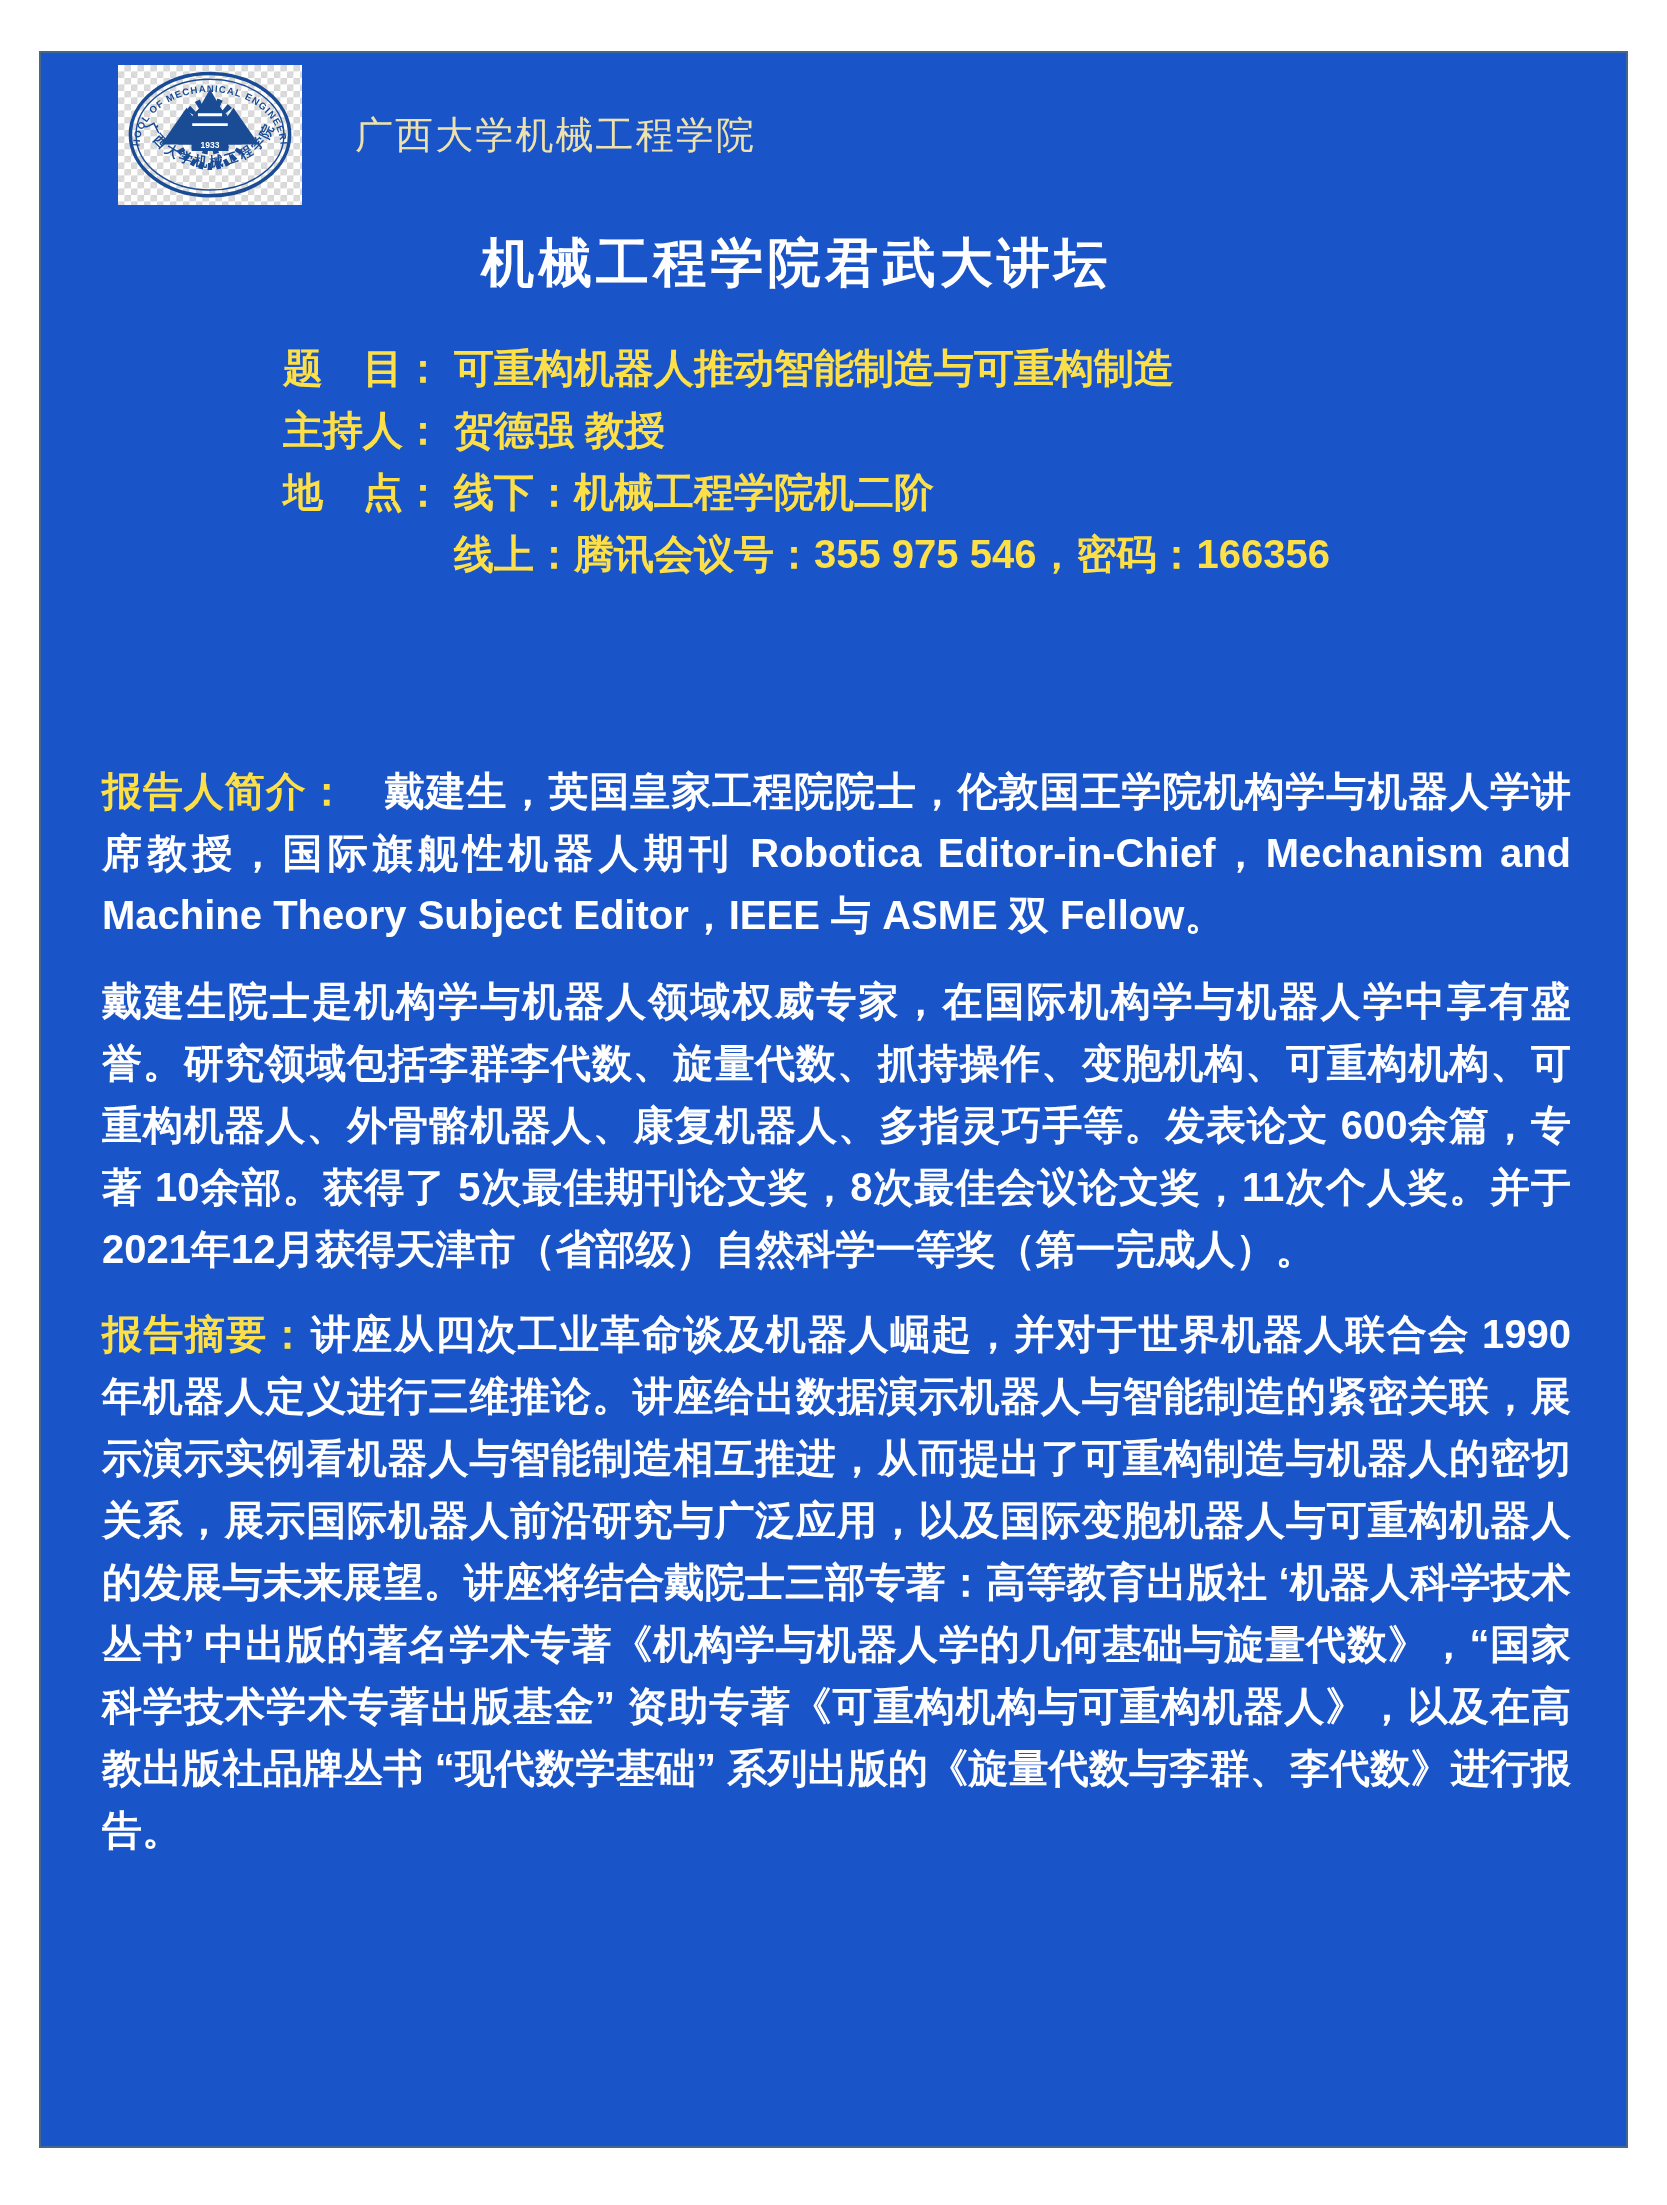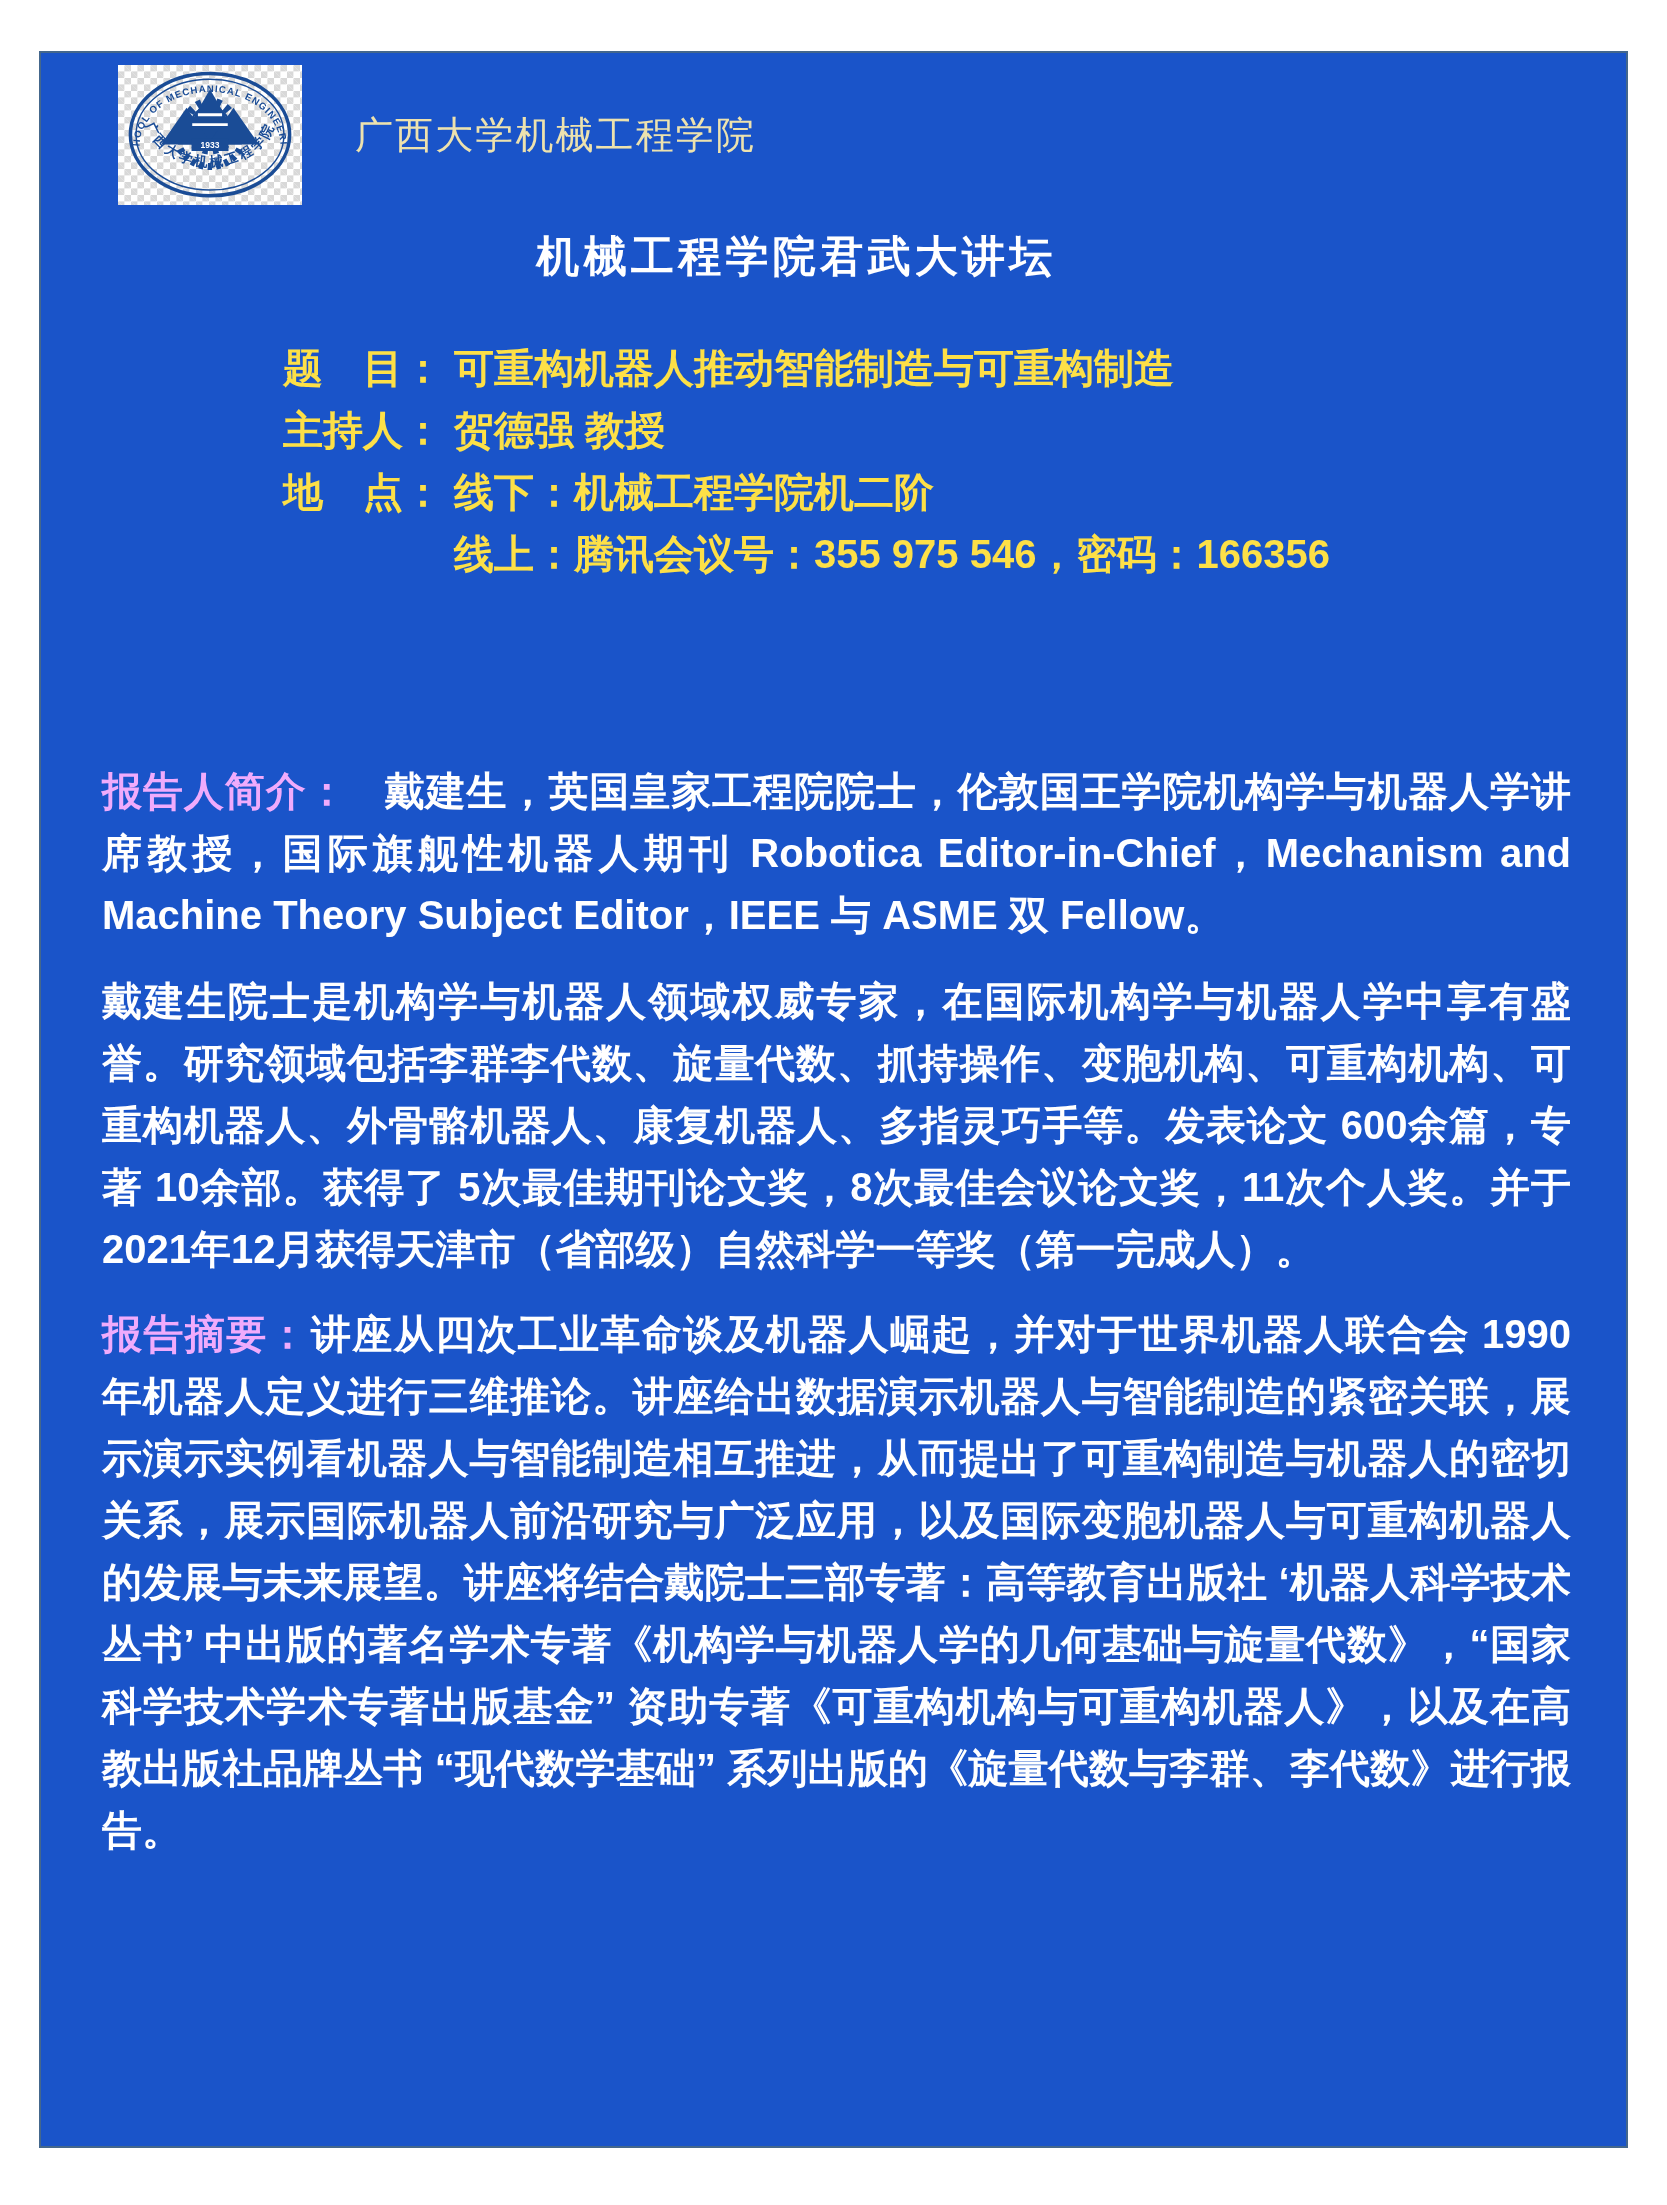--- a/index.html
+++ b/index.html
@@ -26,36 +26,36 @@
   .org-name {
     position:absolute; left:314px; top:57px;
     font-family:"Liberation Serif", serif;
     font-size:38px; color:#EDE2AE; letter-spacing:2.1px;
     white-space:pre;
   }
   .title {
     position:absolute; top:175px; left:0; width:100%;
     box-sizing:border-box; padding-right:74px;
     margin:0; text-align:center;
-    font-size:43px; font-weight:bold; color:#ffffff; letter-spacing:4.3px;
+    font-size:53px; font-weight:bold; color:#ffffff; letter-spacing:4.3px;
   }
   .info {
     position:absolute; left:242px; top:284px;
     font-size:40px; font-weight:bold; color:#fde047;
   }
   .info-row { display:flex; height:62px; align-items:center; }
   .info-label { display:inline-block; min-width:171px; white-space:pre; }
   .info-value { white-space:pre; }
   .content {
     position:absolute; left:61px; top:707px; width:1469px;
     color:#ffffff; font-size:40px; font-weight:bold; line-height:62px;
   }
   .content p { margin:0 0 23.5px 0; text-align:justify; }
   .content p:last-child { margin-bottom:0; }
-  .heading { color:#f0abfc; }
+  .heading { color:#fde047; }
   .bio-heading { margin-right:37px; }
   .abstract-heading { margin-right:2px; }
 </style>
 </head>
 <body>
 
 <div class="poster">
 
   <div class="logo">
     <svg viewBox="0 0 258 197" width="184" height="140">

